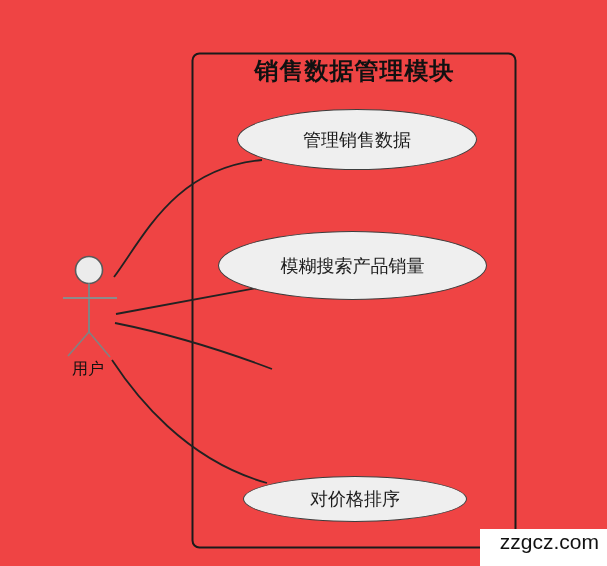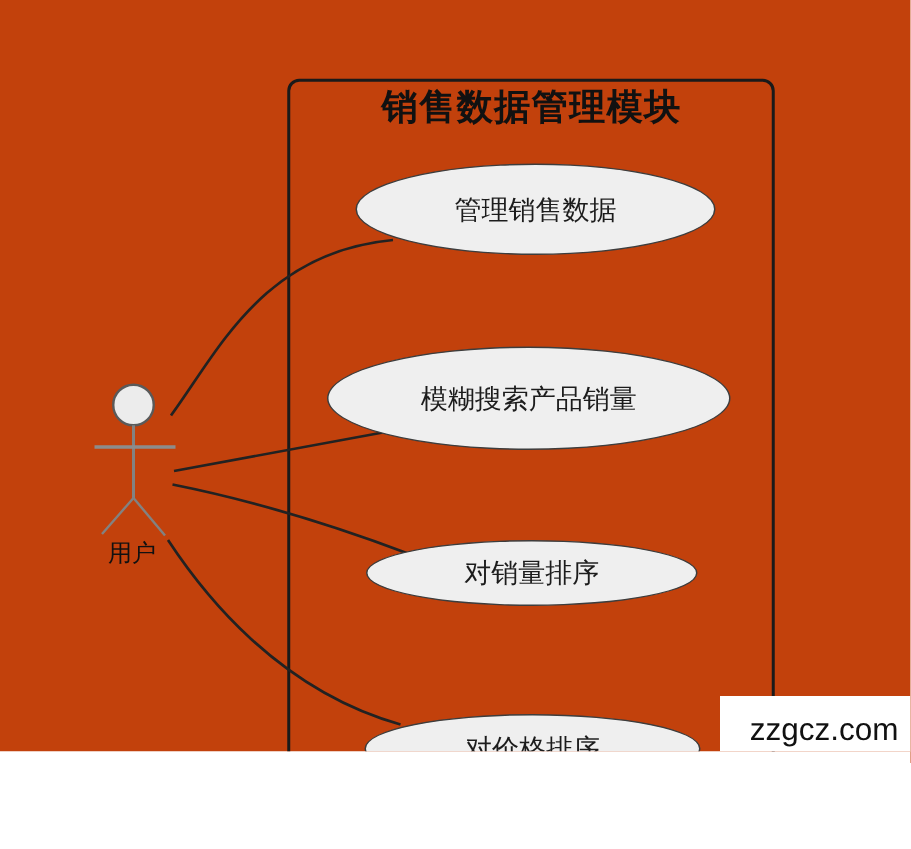--- a/index.html
+++ b/index.html
@@ -4,22 +4,22 @@
 <style>
   html, body {
     margin: 0;
     padding: 0;
     background: #ffffff;
     font-family: "Liberation Sans", "DejaVu Sans", sans-serif;
   }
   .stage {
     position: relative;
     width: 607px;
-    height: 501px;
-    background: #c2410c;
+    height: 566px;
+    background: #ef4444;
     overflow: hidden;
   }
   .stage svg.canvas {
     position: absolute;
     left: 0;
     top: 0;
     width: 607px;
     height: 566px;
   }
   .system-title {
@@ -64,21 +64,21 @@
   .watermark {
     position: absolute;
     right: 0;
     bottom: 0;
     width: 127px;
     height: 37px;
     background: #ffffff;
     display: flex;
     align-items: flex-end;
     justify-content: flex-end;
-    padding: 0 8px 2px 0;
+    padding: 0 8px 12px 0;
     box-sizing: border-box;
     font-size: 21px;
     color: #111111;
   }
 </style>
 </head>
 <body>
 
 <div class="stage">
 
@@ -97,20 +97,19 @@
       <line x1="63" y1="298" x2="117" y2="298" stroke="#8c8c8c" stroke-width="2.2"></line>
       <line x1="89" y1="332" x2="68" y2="356" stroke="#828282" stroke-width="1.6"></line>
       <line x1="89" y1="332" x2="110" y2="357" stroke="#828282" stroke-width="1.6"></line>
     </g>
   </svg>
 
   <div class="system-title">销售数据管理模块</div>
 
   <div class="usecase uc-1">管理销售数据</div>
   <div class="usecase uc-2">模糊搜索产品销量</div>
-  <div class="usecase uc-3">对销量排序</div>
   <div class="usecase uc-4">对价格排序</div>
 
   <div class="actor-label">用户</div>
 
   <div class="watermark">zzgcz.com</div>
 
 </div>
 
 </body></html>

